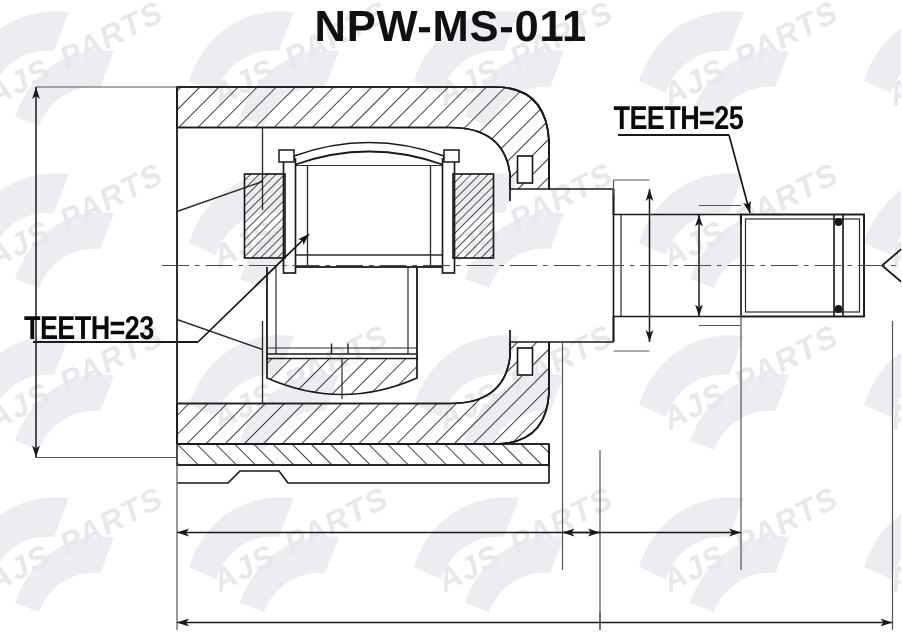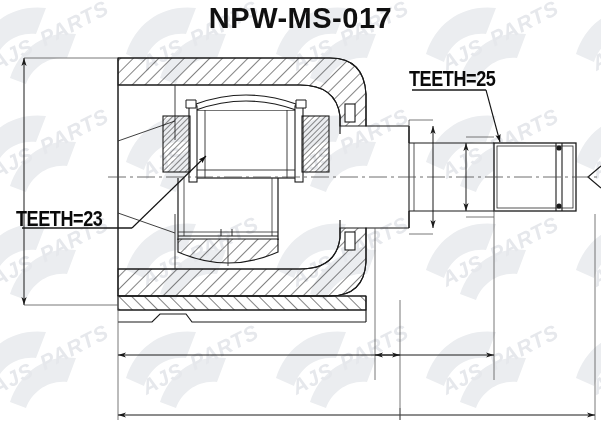--- a/index.html
+++ b/index.html
@@ -281,20 +281,20 @@
       </g>
       <g>
         <path d="M412,90 L486,90" stroke="#1a1a1a" stroke-width="1.3"></path>
         <line x1="486" y1="90" x2="500" y2="142" stroke="#111111" stroke-width="1.1" marker-end="url(#arrLead)"></line>
       </g>
 
     </g>
   </svg>
 
   <div id="text-layer">
-    <div class="part-title">NPW-MS-017</div>
+    <div class="part-title">NPW-MS-011</div>
 
     <div class="teeth-label" id="teeth-left-label">TEETH=23</div>
 
     <div class="teeth-label" id="teeth-right-label">TEETH=25</div>
   </div>
 
 </div>
 
 </body></html>

